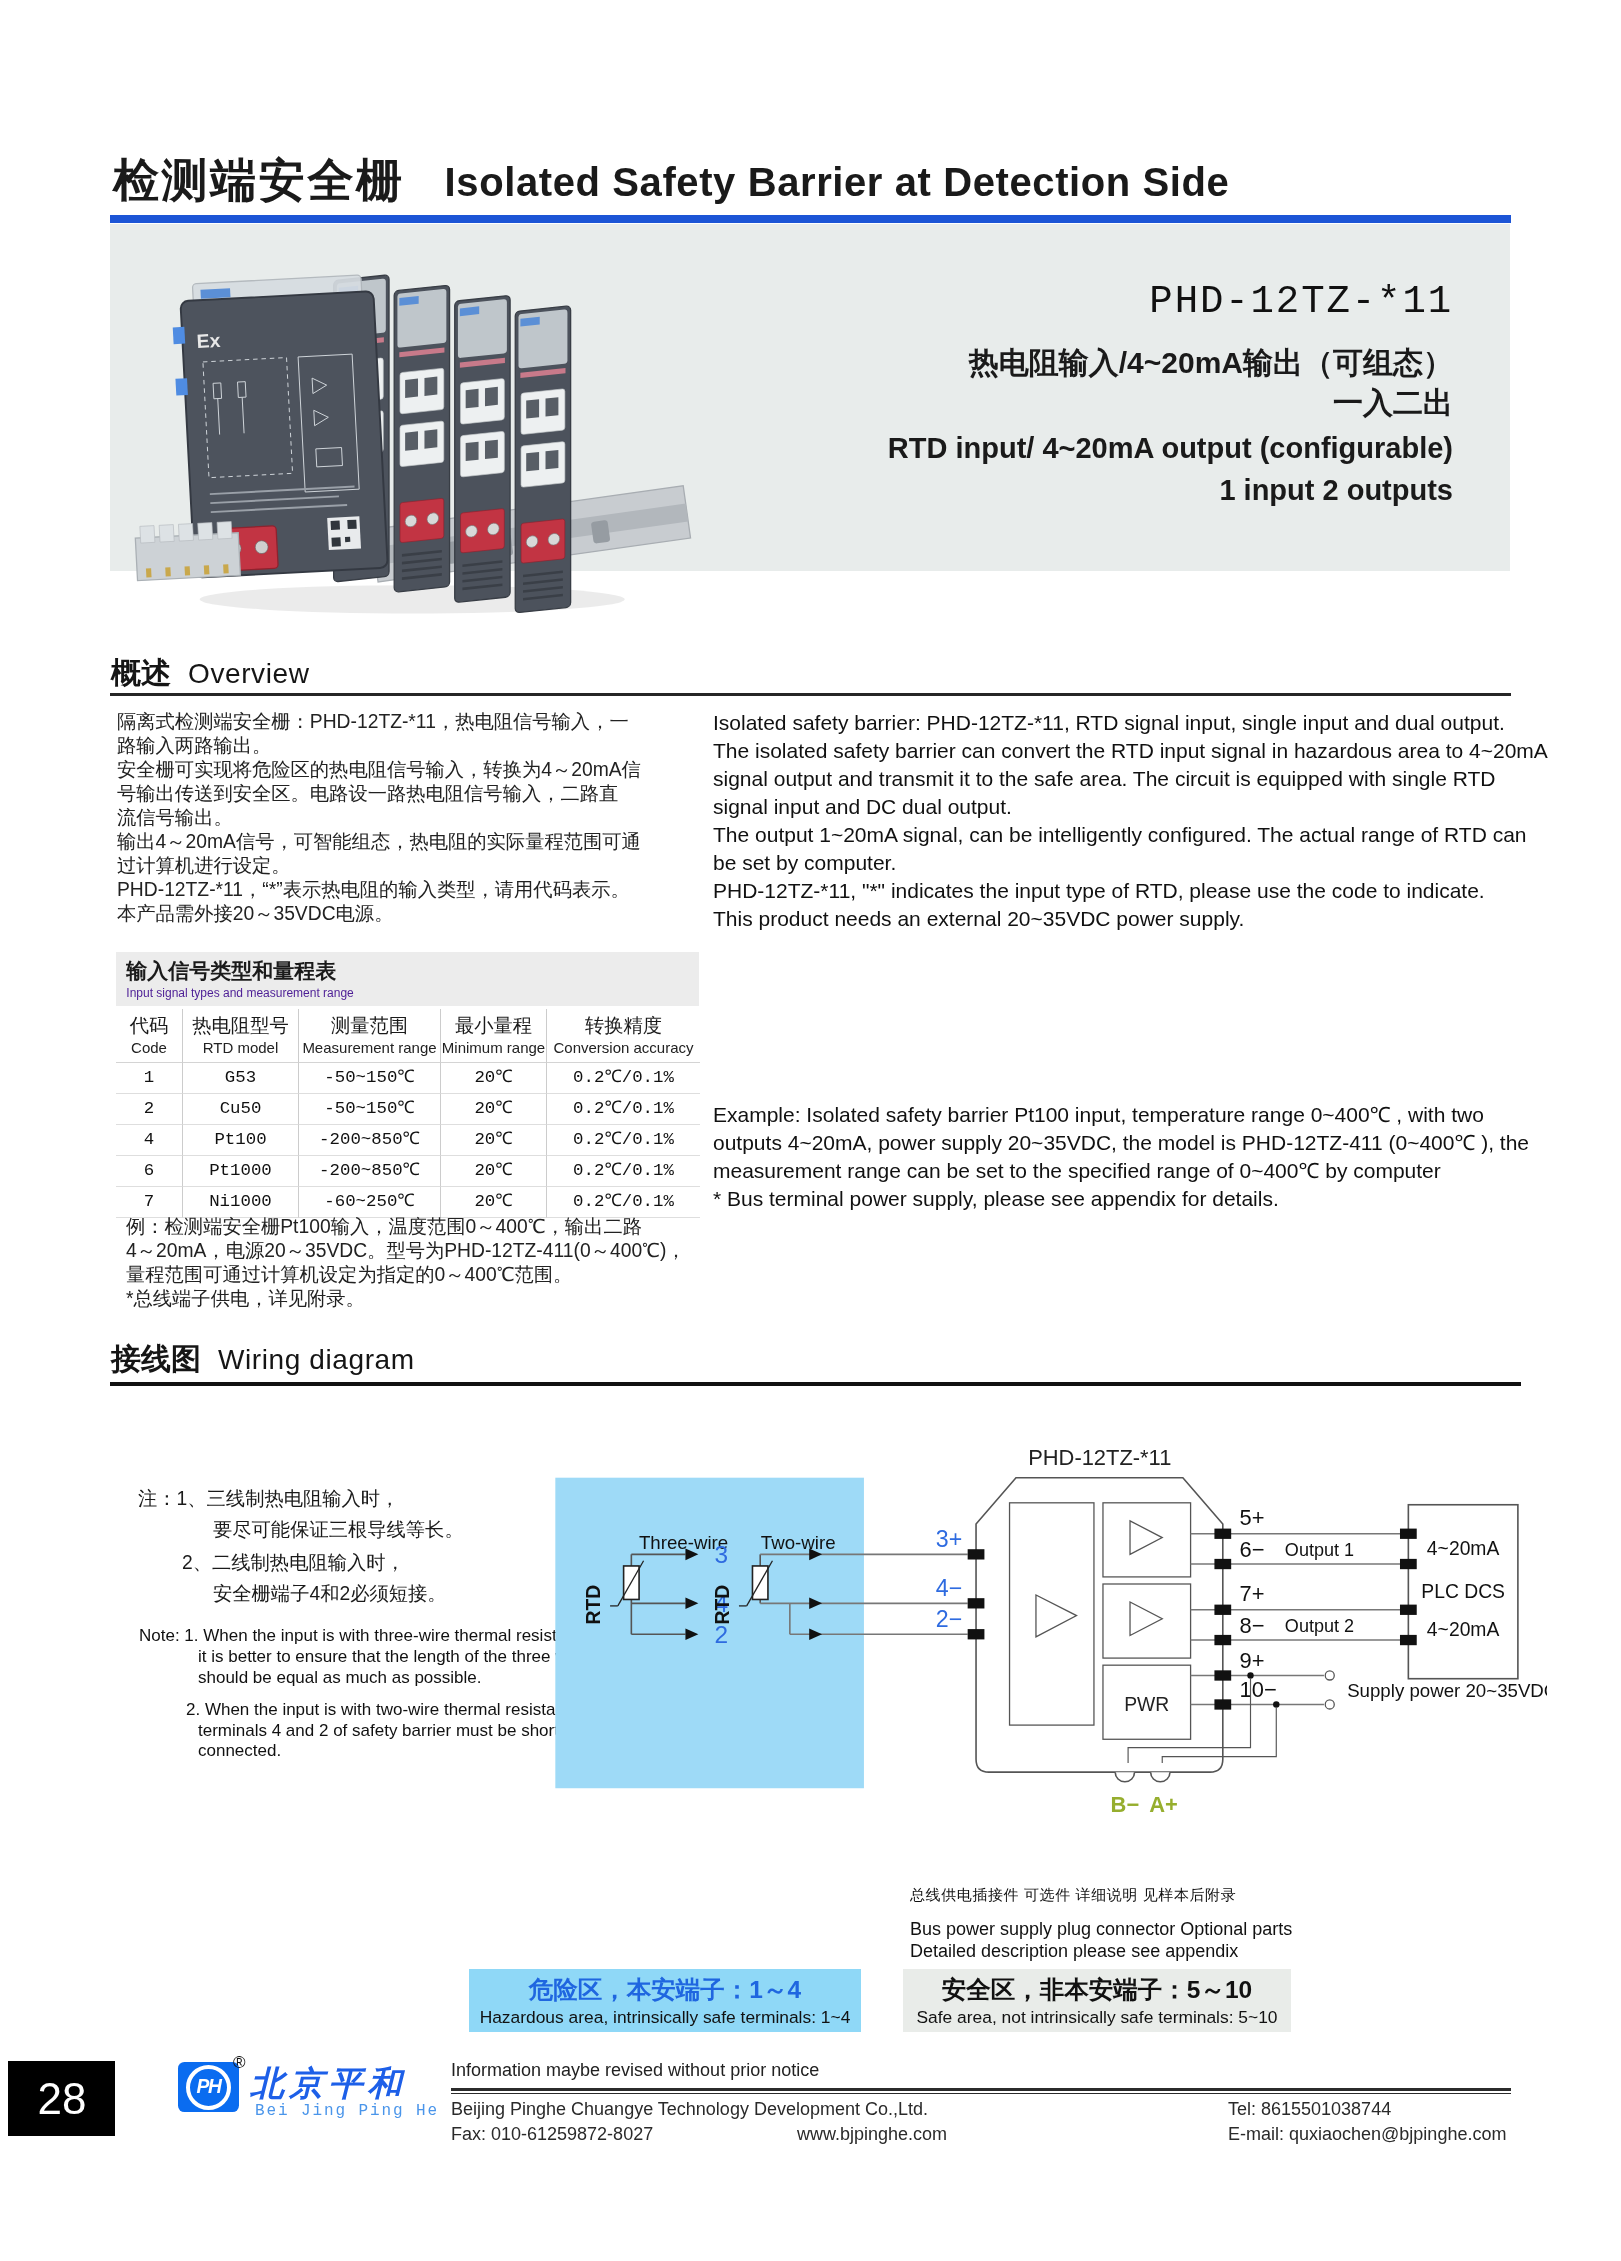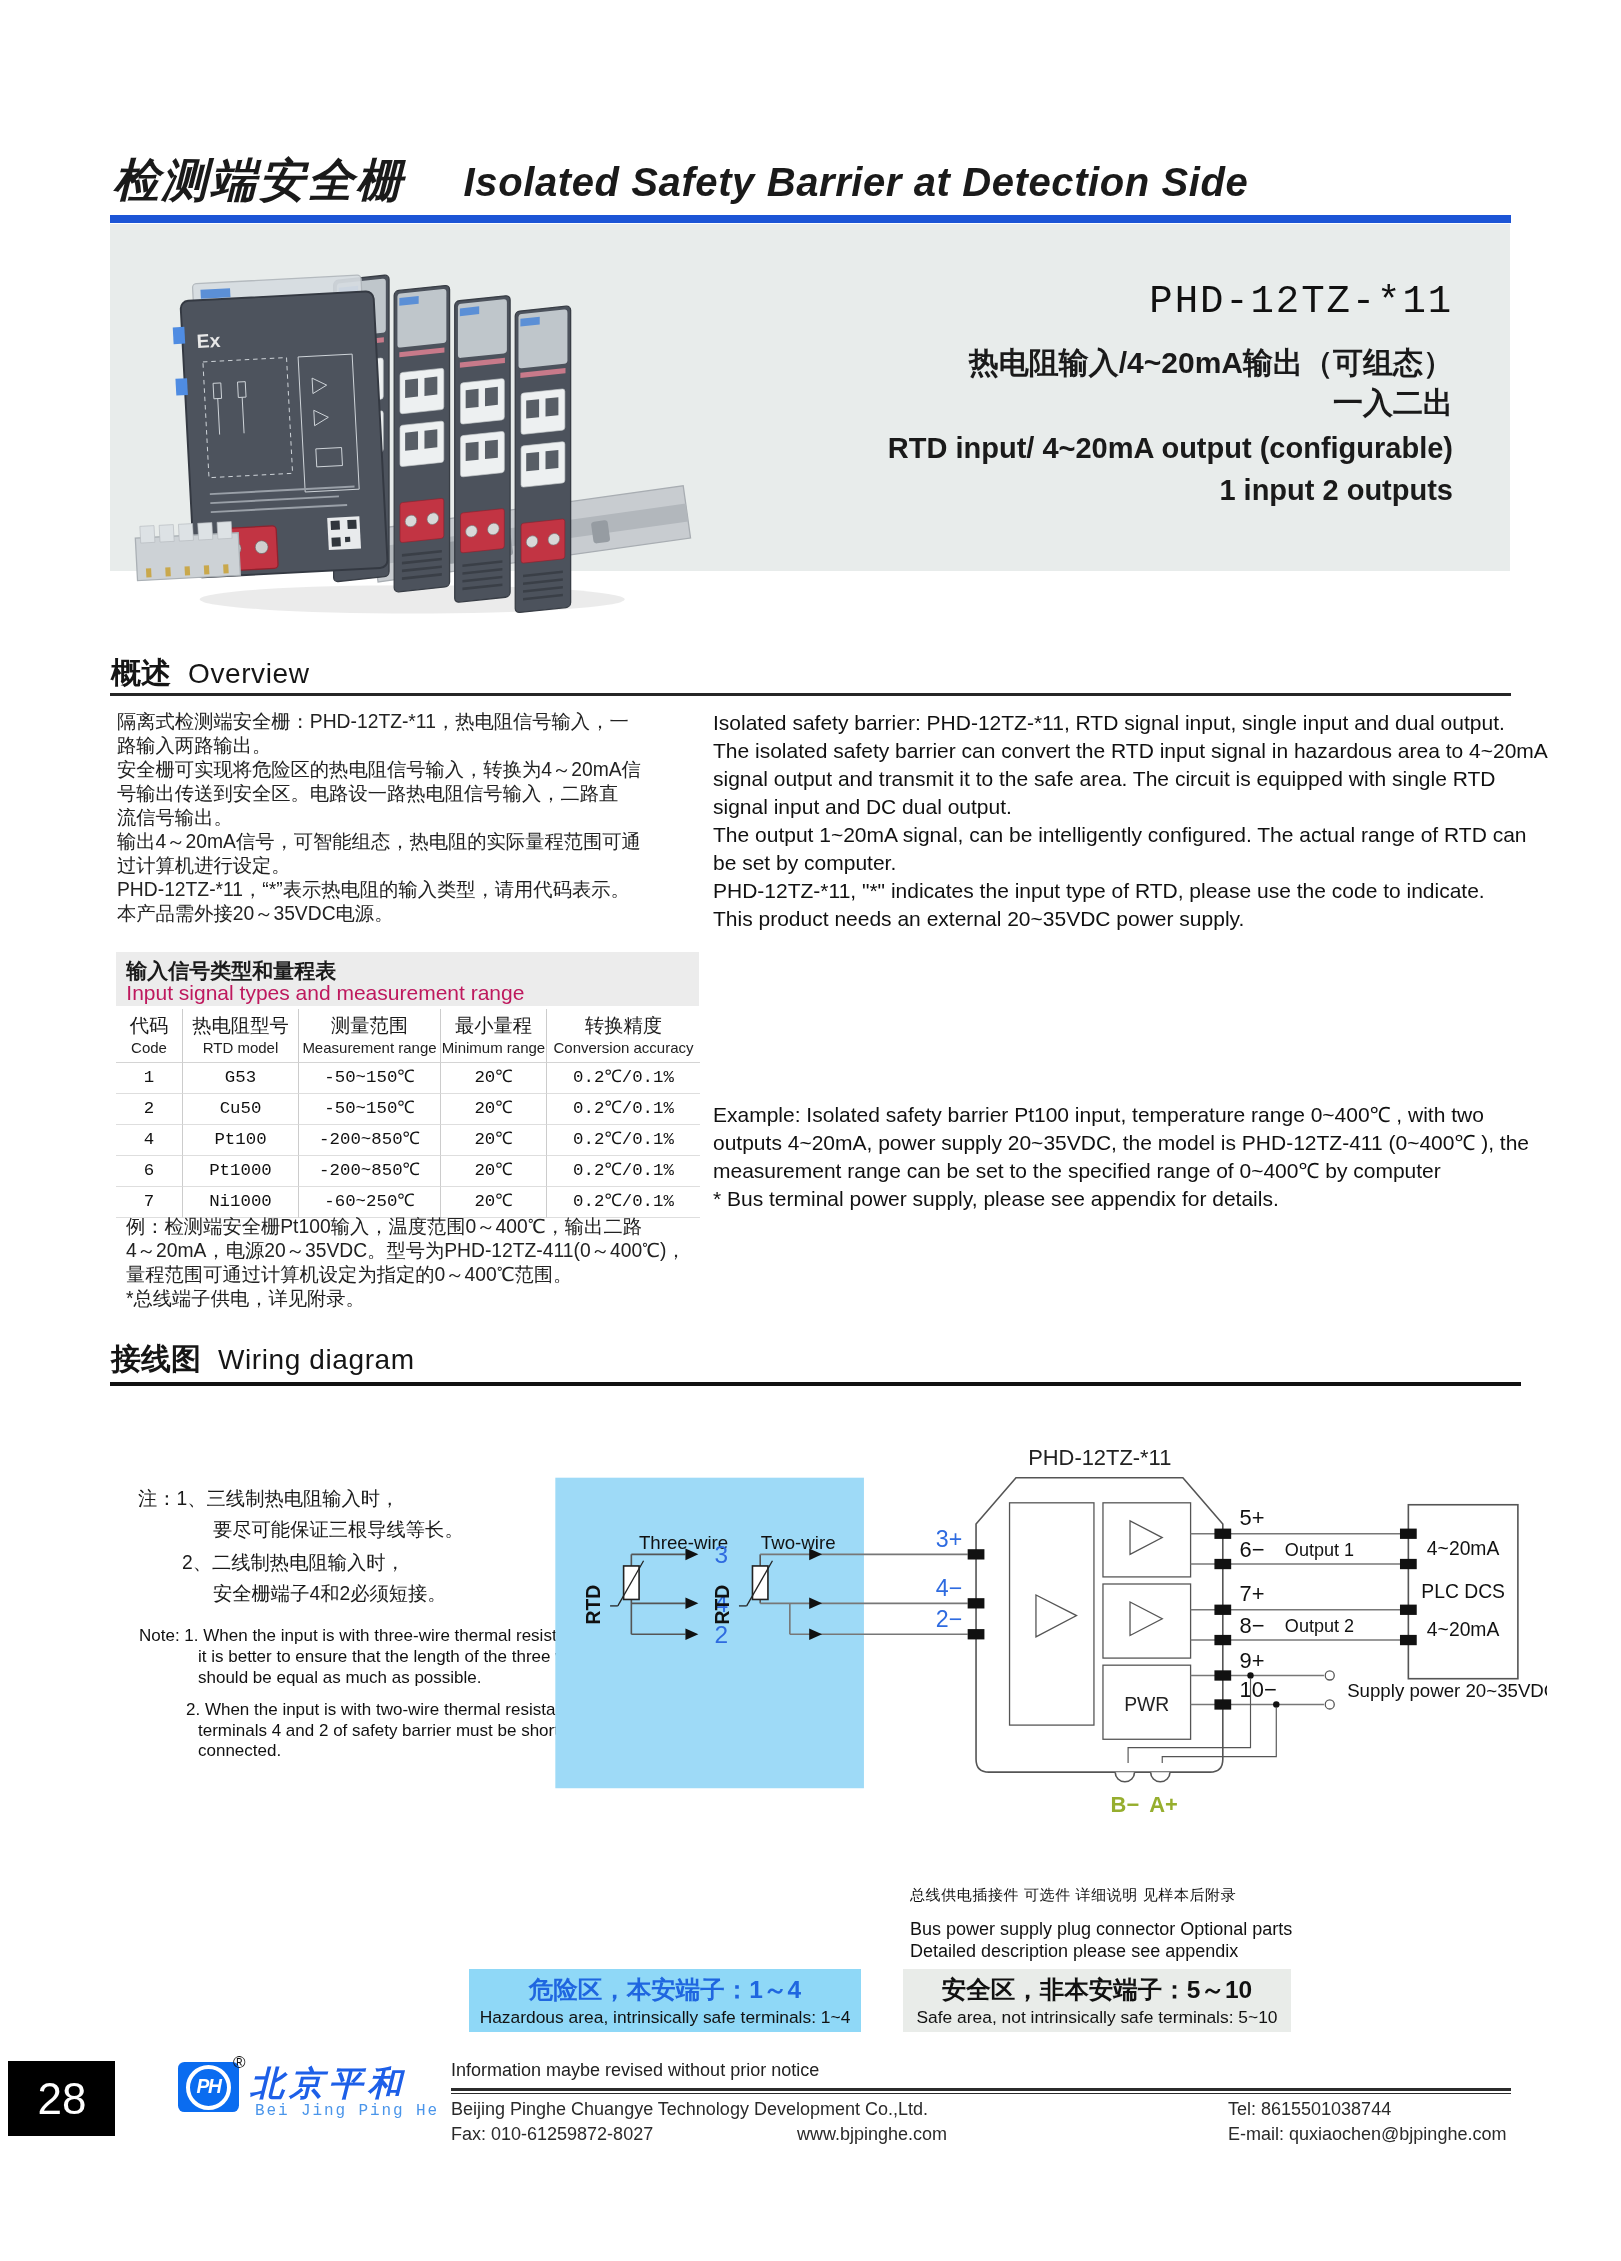--- a/index.html
+++ b/index.html
@@ -2,21 +2,21 @@
 <html style="font-size:10.3px"><head>
 <meta charset="utf-8">
 <style>
   html,body{margin:0;padding:0;}
   body{
     width:1622px;height:2261px;position:relative;background:#ffffff;
     font-family:"Liberation Sans", sans-serif;color:#1a1a1a;overflow:hidden;
   }
   .abs{position:absolute;}
   
-  #page-title{left:113px;top:150px;display:flex;align-items:baseline;gap:59px;font-style:italic;}
+  #page-title{left:113px;top:150px;display:flex;align-items:baseline;gap:40px;}
   #page-title .zh{font-size:46px;font-weight:700;letter-spacing:2.6px;}
   #page-title .en{font-size:40px;font-weight:700;letter-spacing:0.6px;}
   #title-rule{left:110px;top:215px;width:1401px;height:8.4px;background:#1c55d6;}
   
   #hero-box{left:110px;top:224px;width:1400px;height:347px;background:#e8eceb;}
   #hero-photo{left:116px;top:229px;width:586px;height:393px;}
   #hero-info{left:741px;top:278px;width:712px;text-align:right;}
   #hero-info .model{font-family:"Liberation Mono", monospace;font-size:39px;font-weight:500;letter-spacing:1.9px;line-height:48px;color:#111;}
   #hero-info .zh1{font-size:30px;font-weight:700;line-height:40px;margin-top:17px;}
   #hero-info .zh2{font-size:30px;font-weight:700;line-height:39px;}
@@ -28,21 +28,21 @@
   .sec-head .en{font-size:28px;font-weight:500;letter-spacing:0.6px;}
   .sec-rule{height:3.2px;background:#262626;}
   
   #ov-zh{left:117px;top:710px;width:590px;font-size:19.3px;line-height:24px;color:#222;}
   #ov-zh div{white-space:nowrap;}
   #ov-en{left:713px;top:709px;width:835px;font-size:21px;line-height:28px;color:#111;}
   #ov-ex-en{left:713px;top:1101px;width:835px;font-size:21px;line-height:28px;color:#111;}
   
   #tbl-title{left:116px;top:952px;width:583px;height:54px;background:#ececec;box-sizing:border-box;padding:4.5px 0 0 10.3px;}
   #tbl-title .zh{font-size:21px;font-weight:700;line-height:27px;display:block;}
-  #tbl-title .en{font-size:21px;line-height:18px;display:block;color:#be185d;}
+  #tbl-title .en{font-size:12px;line-height:18px;display:block;color:#4c1d95;}
   #sig-table{left:116px;top:1009px;width:583px;}
   .tbl{display:grid;grid-template-columns:67px 116px 142px 106px 153px;}
   .tbl .hc{border-bottom:1.3px solid #d4d4d4;text-align:center;padding:3.9px 0 5.2px 0;}
   .tbl .hc .zh{display:block;font-size:19.3px;font-weight:500;line-height:26px;}
   .tbl .hc .en{display:block;font-size:15px;line-height:18px;color:#222;}
   .tbl .cell{height:30px;line-height:30px;text-align:center;font-family:"Liberation Mono", monospace;
              font-size:17.4px;color:#111;border-bottom:1.3px solid #dedede;}
   .tbl .vline{border-right:1.3px solid #cccccc;}
   
   #ex-zh{left:126px;top:1215px;width:583px;font-size:19.3px;line-height:24px;color:#222;}

